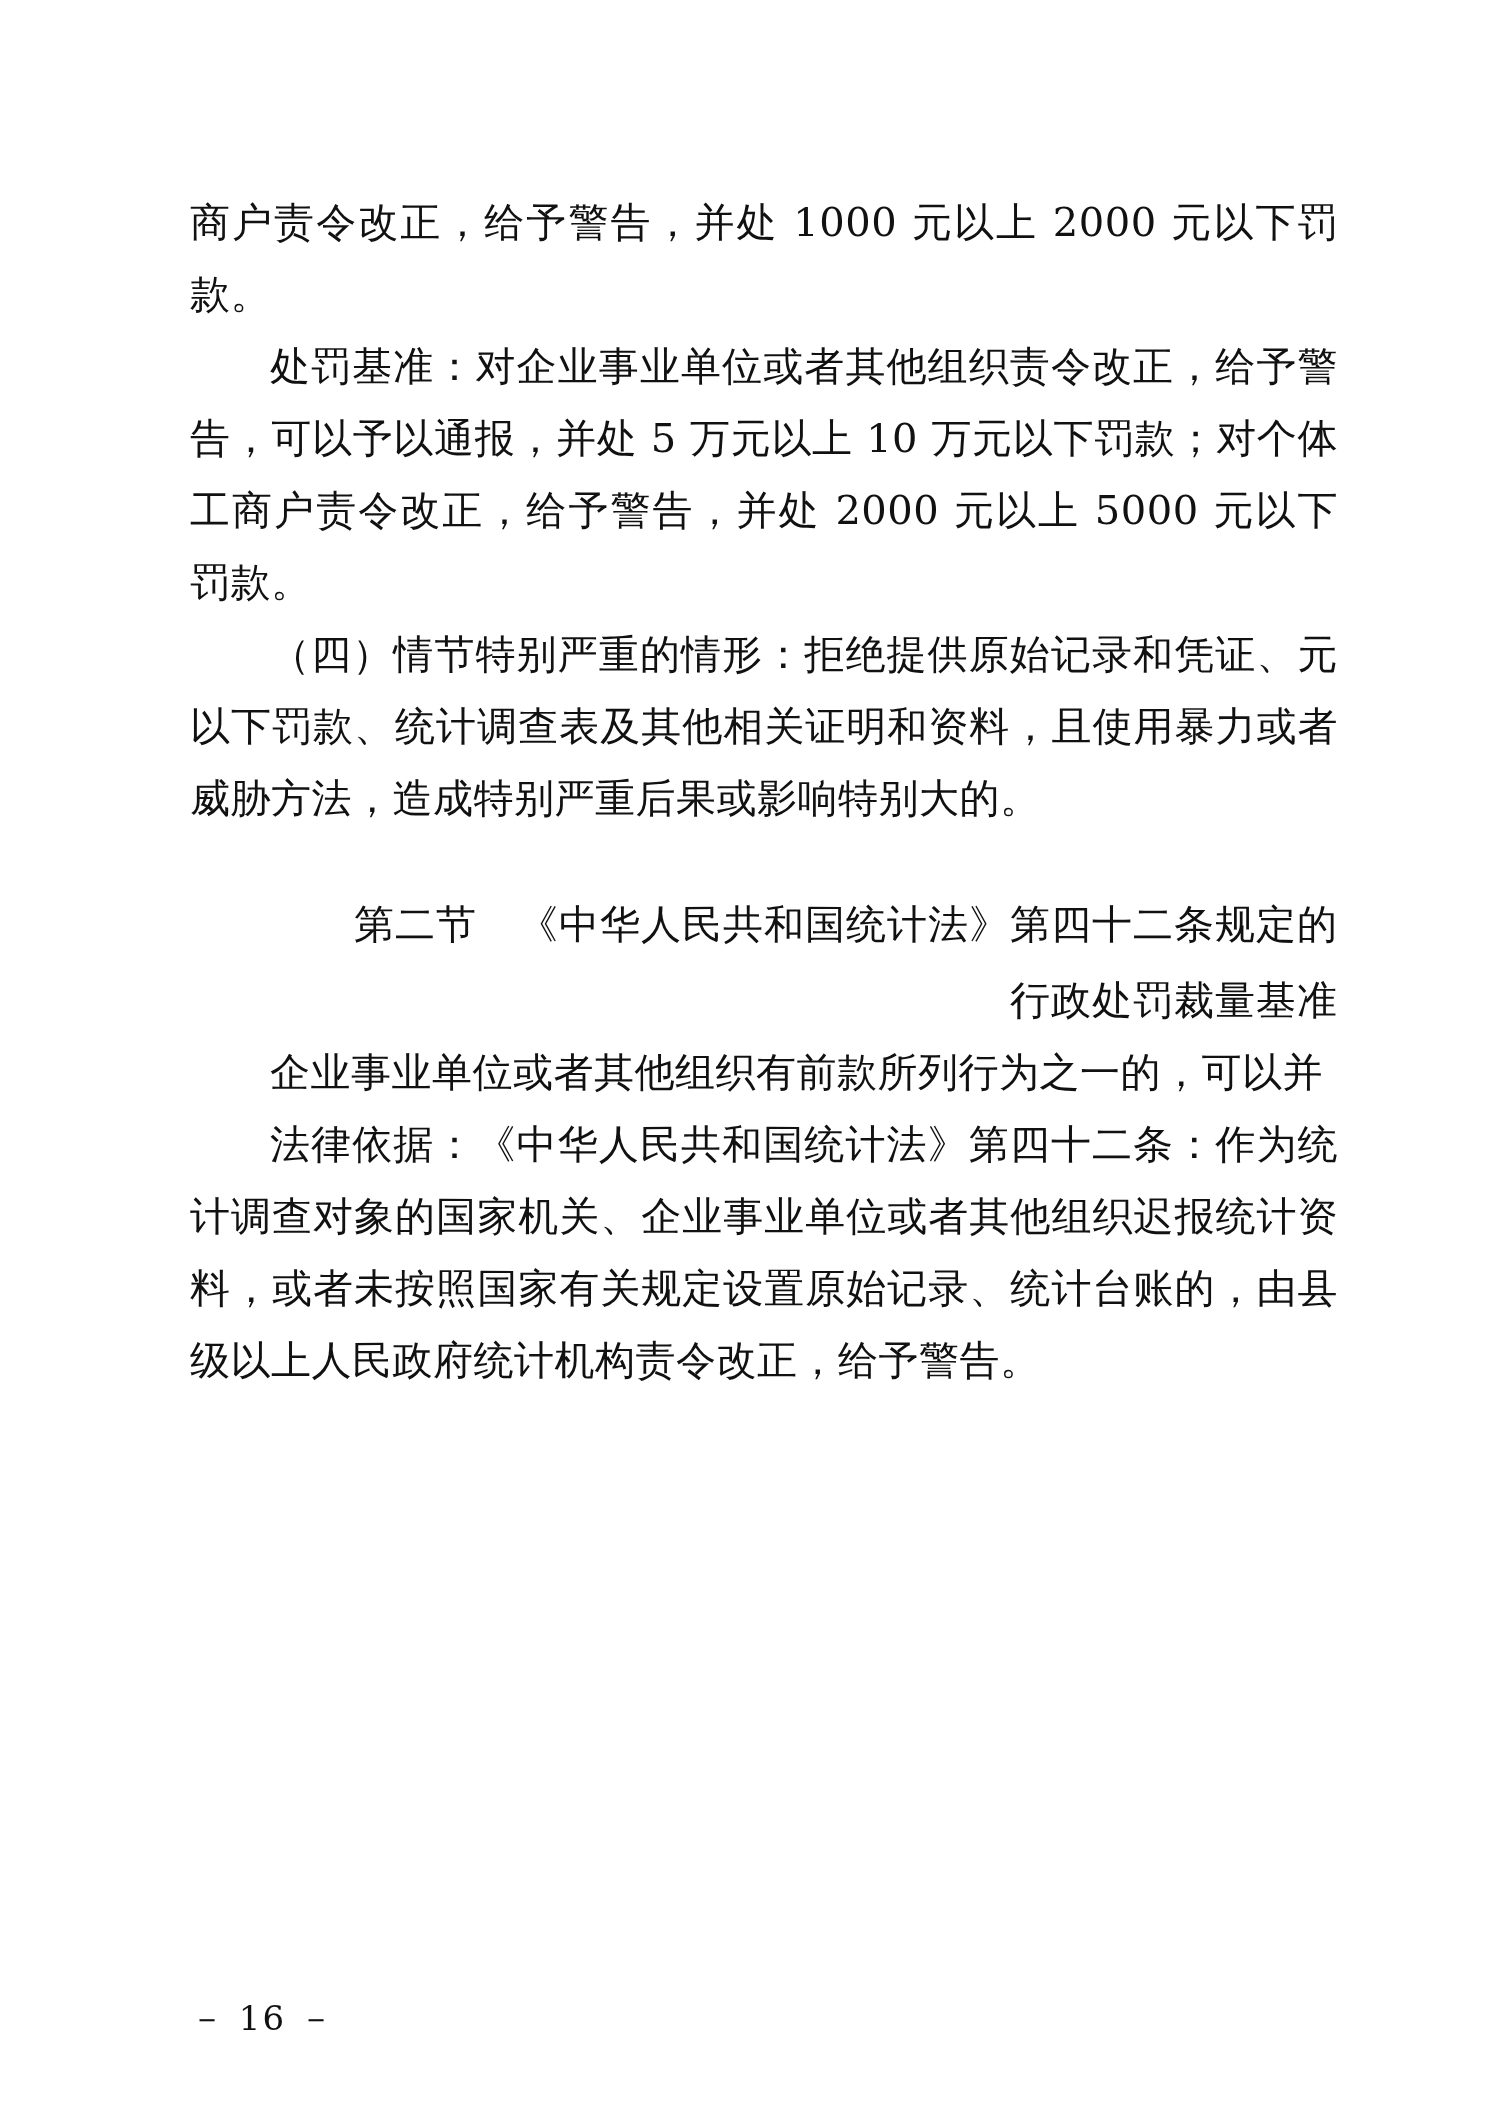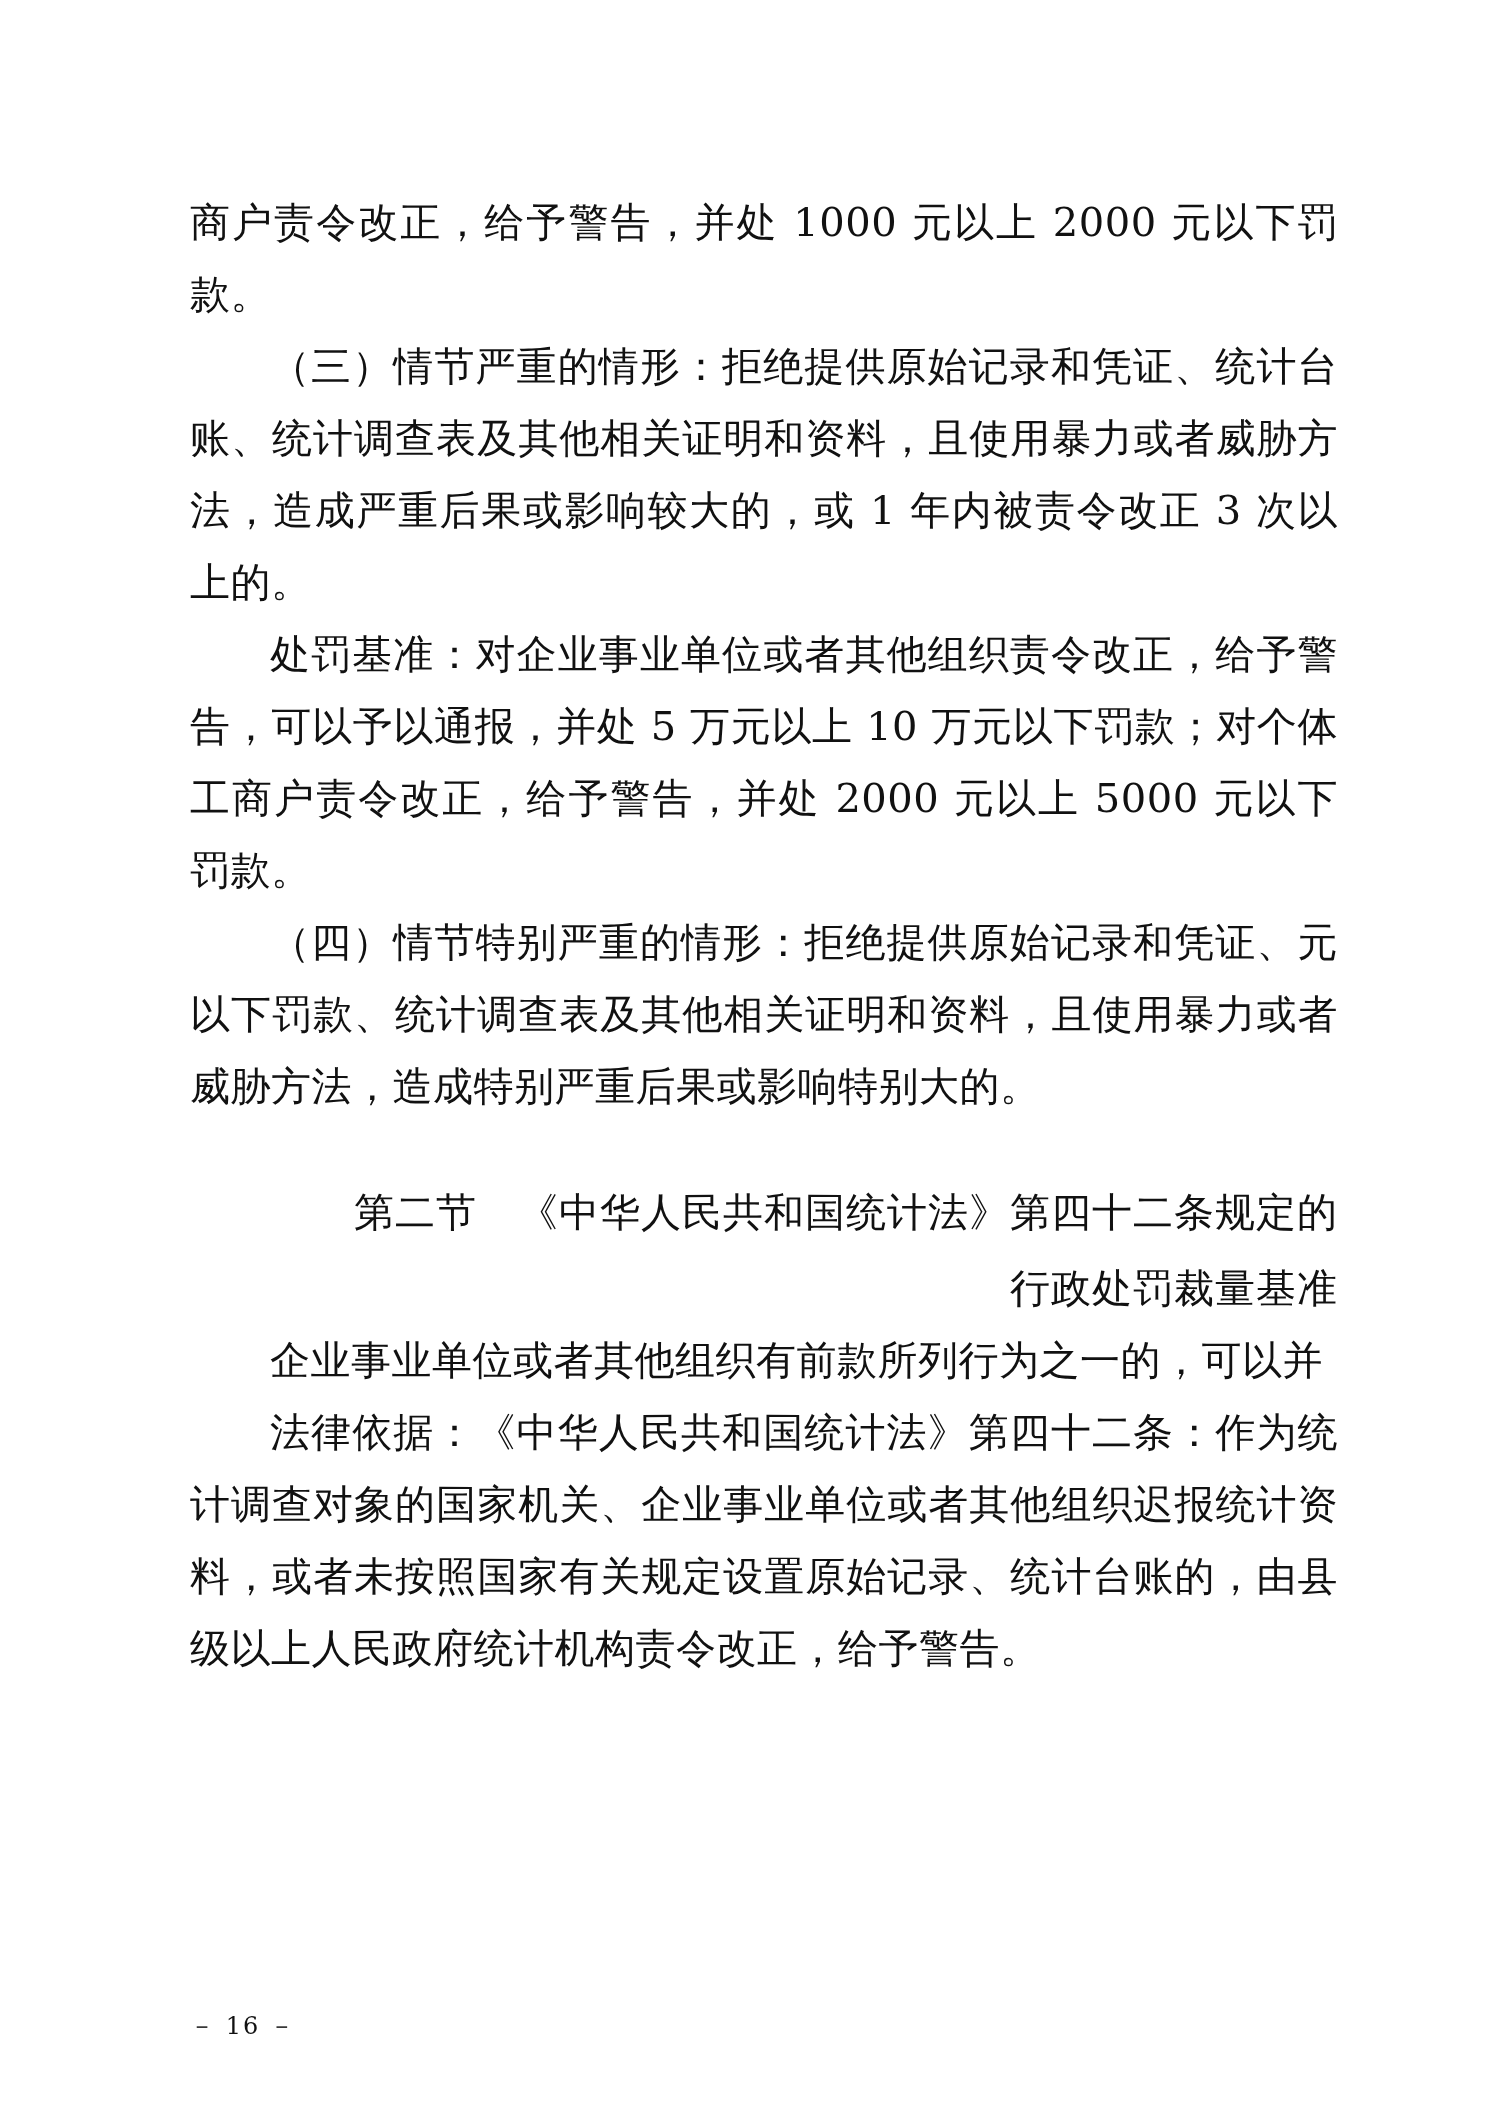--- a/index.html
+++ b/index.html
@@ -58,35 +58,34 @@
     display: block;
     text-align: right;
   }
   .gap-before-heading {
     height: 58px;
   }
   .page-number {
     position: absolute;
     left: 190px;
     bottom: 62px;
-    font-size: 24px;
+    font-size: 34px;
     letter-spacing: 2px;
     color: #111111;
     font-family: "DejaVu Serif", "Liberation Serif", serif;
   }
 </style>
 </head>
 <body>
 
 <div class="page">
   <div class="body-text">
 
     <p class="para noindent">商户责令改正，给予警告，并处 1000 元以上 2000 元以下罚款。</p>
 
-    <p class="para">（三）情节严重的情形：拒绝提供原始记录和凭证、统计台账、统计调查表及其他相关证明和资料，且使用暴力或者威胁方法，造成严重后果或影响较大的，或 1 年内被责令改正 3 次以上的。</p>
 
     <p class="para">处罚基准：对企业事业单位或者其他组织责令改正，给予警告，可以予以通报，并处 5 万元以上 10 万元以下罚款；对个体工商户责令改正，给予警告，并处 2000 元以上 5000 元以下罚款。</p>
 
     <p class="para">（四）情节特别严重的情形：拒绝提供原始记录和凭证、元以下罚款、统计调查表及其他相关证明和资料，且使用暴力或者威胁方法，造成特别严重后果或影响特别大的。</p>
 
 
     <div class="gap-before-heading"></div>
 
     <div class="section-heading">
       <span class="line1">第二节　《中华人民共和国统计法》第四十二条规定的</span>

